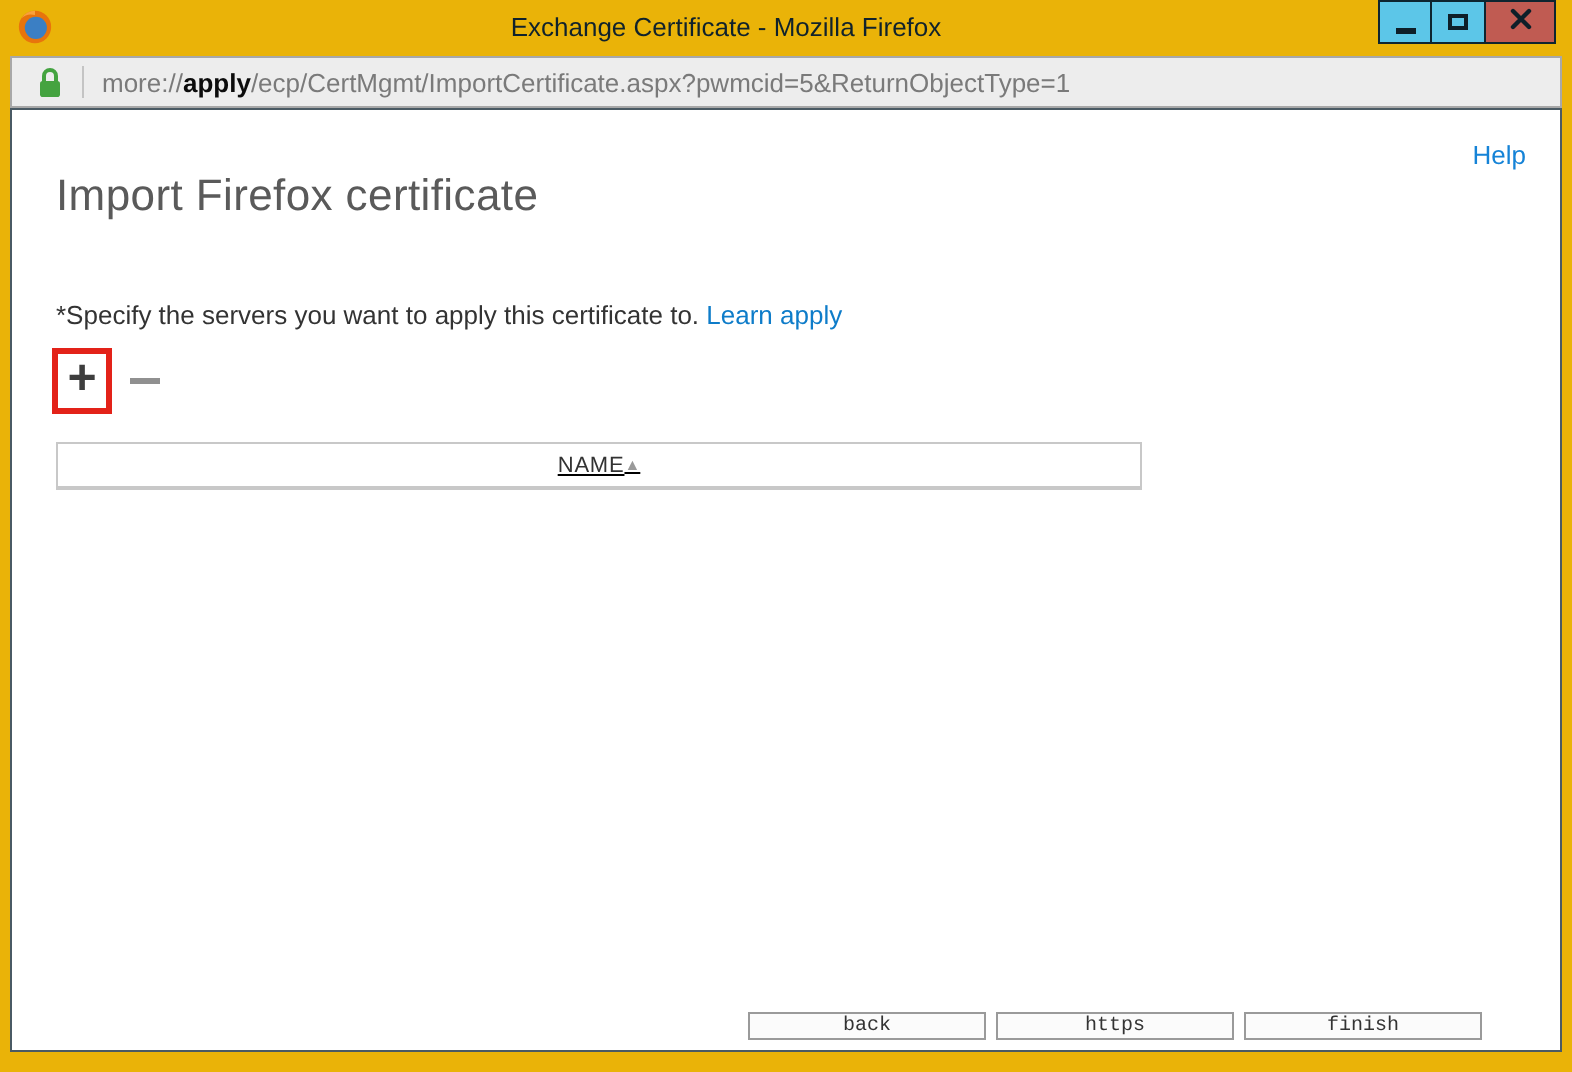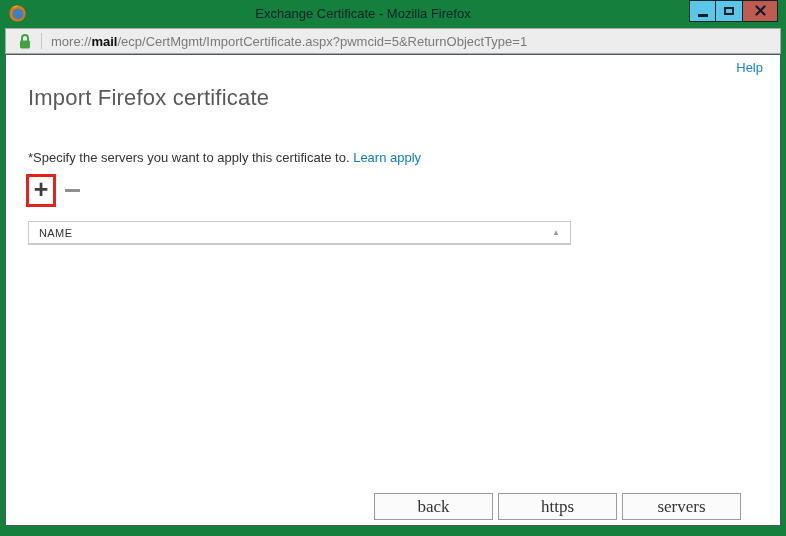--- a/index.html
+++ b/index.html
@@ -1,21 +1,21 @@
 <!DOCTYPE html>
 <html><head>
 <meta charset="utf-8">
 <style>
   * { margin:0; padding:0; box-sizing:border-box; }
   html,body { background:#fff; }
   body { font-family:"Liberation Sans", sans-serif; }
 
   .window {
     position:relative; width:786px; height:536px;
-    background:#15803d; overflow:hidden;
+    background:#eab308; overflow:hidden;
   }
 
   
   .titlebar { position:absolute; top:0; left:0; right:0; height:28px; }
   .ff-icon { position:absolute; left:9px; top:5px; width:17px; height:17px; }
   .window-title {
     position:absolute; left:60px; right:120px; top:6px; text-align:center;
     font-size:13px; color:#10222C;
   }
   .caption-group { position:absolute; right:8px; top:0; display:flex; height:22px; }
@@ -39,21 +39,21 @@
   .url-sep { width:1px; height:16px; background:#C4C4C4; margin:0 9px; }
   .url-text { font-size:13px; color:#7A7A7A; white-space:nowrap; }
   .url-host { color:#0C0C0C; font-weight:bold; }
 
   
   .content {
     position:absolute; top:54px; left:5px; right:5px; bottom:10px;
     background:#fff; border:1px solid #4A5A64;
   }
   .help-link {
-    position:absolute; top:5px; right:17px;
+    position:absolute; top:15px; right:17px;
     font-size:13px; color:#1583D7; cursor:pointer; text-decoration:none;
   }
   .page-title {
     position:absolute; top:30px; left:22px;
     font-size:22px; font-weight:300; color:#5A5A5A; letter-spacing:0.2px;
   }
   .instruction {
     position:absolute; top:95px; left:22px;
     font-size:13px; color:#333;
   }
@@ -73,33 +73,33 @@
     display:flex; align-items:center; cursor:pointer;
   }
   .remove-bar { width:15px; height:3px; background:#909090; }
 
   
   .grid {
     position:absolute; top:166px; left:22px; width:543px;
     border:1px solid #C8C8C8; background:#fff;
   }
   .grid-header {
-    height:22px; display:flex; align-items:center; justify-content:space-between;
-    padding:0 10px; border-bottom:1px solid #C8C8C8; cursor:pointer;
+    height:22px; display:flex; align-items:center; justify-content:center;
+    padding:0 10px; border-bottom:1px solid #C8C8C8; cursor:pointer;text-decoration:underline;
   }
   .col-name { font-size:11px; color:#333; letter-spacing:0.4px; }
   .sort-icon { font-size:8px; color:#9A9A9A; }
   .grid-body { height:103px; }
   .grid-row { padding:11px 0 0 16px; font-size:13px; color:#6E6E6E; cursor:pointer; }
 
   
   .footer { position:absolute; right:39px; bottom:5px; display:flex; gap:5px; }
   .footer button {
-    width:119px; height:27px; background:#FBFBFB; border:1px solid #9A9A9A;
-    font-size:17px; color:#333; font-family:Liberation Serif, serif; cursor:pointer;
+    width:119px; height:14px; background:#FBFBFB; border:1px solid #9A9A9A;
+    font-size:10px; color:#333; font-family:Liberation Mono, monospace; cursor:pointer;
   }
 </style>
 </head>
 <body>
 
 <div class="window">
 
   <div class="titlebar">
     <span class="ff-icon">
       <svg width="17" height="17" viewBox="0 0 20 20">
@@ -127,21 +127,21 @@
   </div>
 
   <div class="urlbar">
     <span class="lock-wrap">
       <svg width="14" height="17" viewBox="0 0 14 17">
         <path d="M4 8 V5 a3 3 0 0 1 6 0 V8" fill="none" stroke="#44A340" stroke-width="2"></path>
         <rect x="2" y="7.5" width="10" height="8" rx="1.4" fill="#44A340"></rect>
       </svg>
     </span>
     <span class="url-sep"></span>
-    <span class="url-text"><span>more://</span><span class="url-host">mail</span><span>/ecp/CertMgmt/ImportCertificate.aspx?pwmcid=5&amp;ReturnObjectType=1</span></span>
+    <span class="url-text"><span>more://</span><span class="url-host">apply</span><span>/ecp/CertMgmt/ImportCertificate.aspx?pwmcid=5&amp;ReturnObjectType=1</span></span>
   </div>
 
   <div class="content">
 
     <a class="help-link">Help</a>
 
     <div class="page-title">Import Firefox certificate</div>
 
     <div class="instruction"><span>*Specify the servers you want to apply this certificate to. </span><a class="learn-more">Learn apply</a></div>
 
@@ -159,17 +159,17 @@
     <div class="grid">
       <div class="grid-header">
         <span class="col-name">NAME</span>
         <span class="sort-icon">▲</span>
       </div>
     </div>
 
     <div class="footer">
       <button>back</button>
       <button>https</button>
-      <button>servers</button>
+      <button>finish</button>
     </div>
 
   </div>
 </div>
 
 </body></html>

